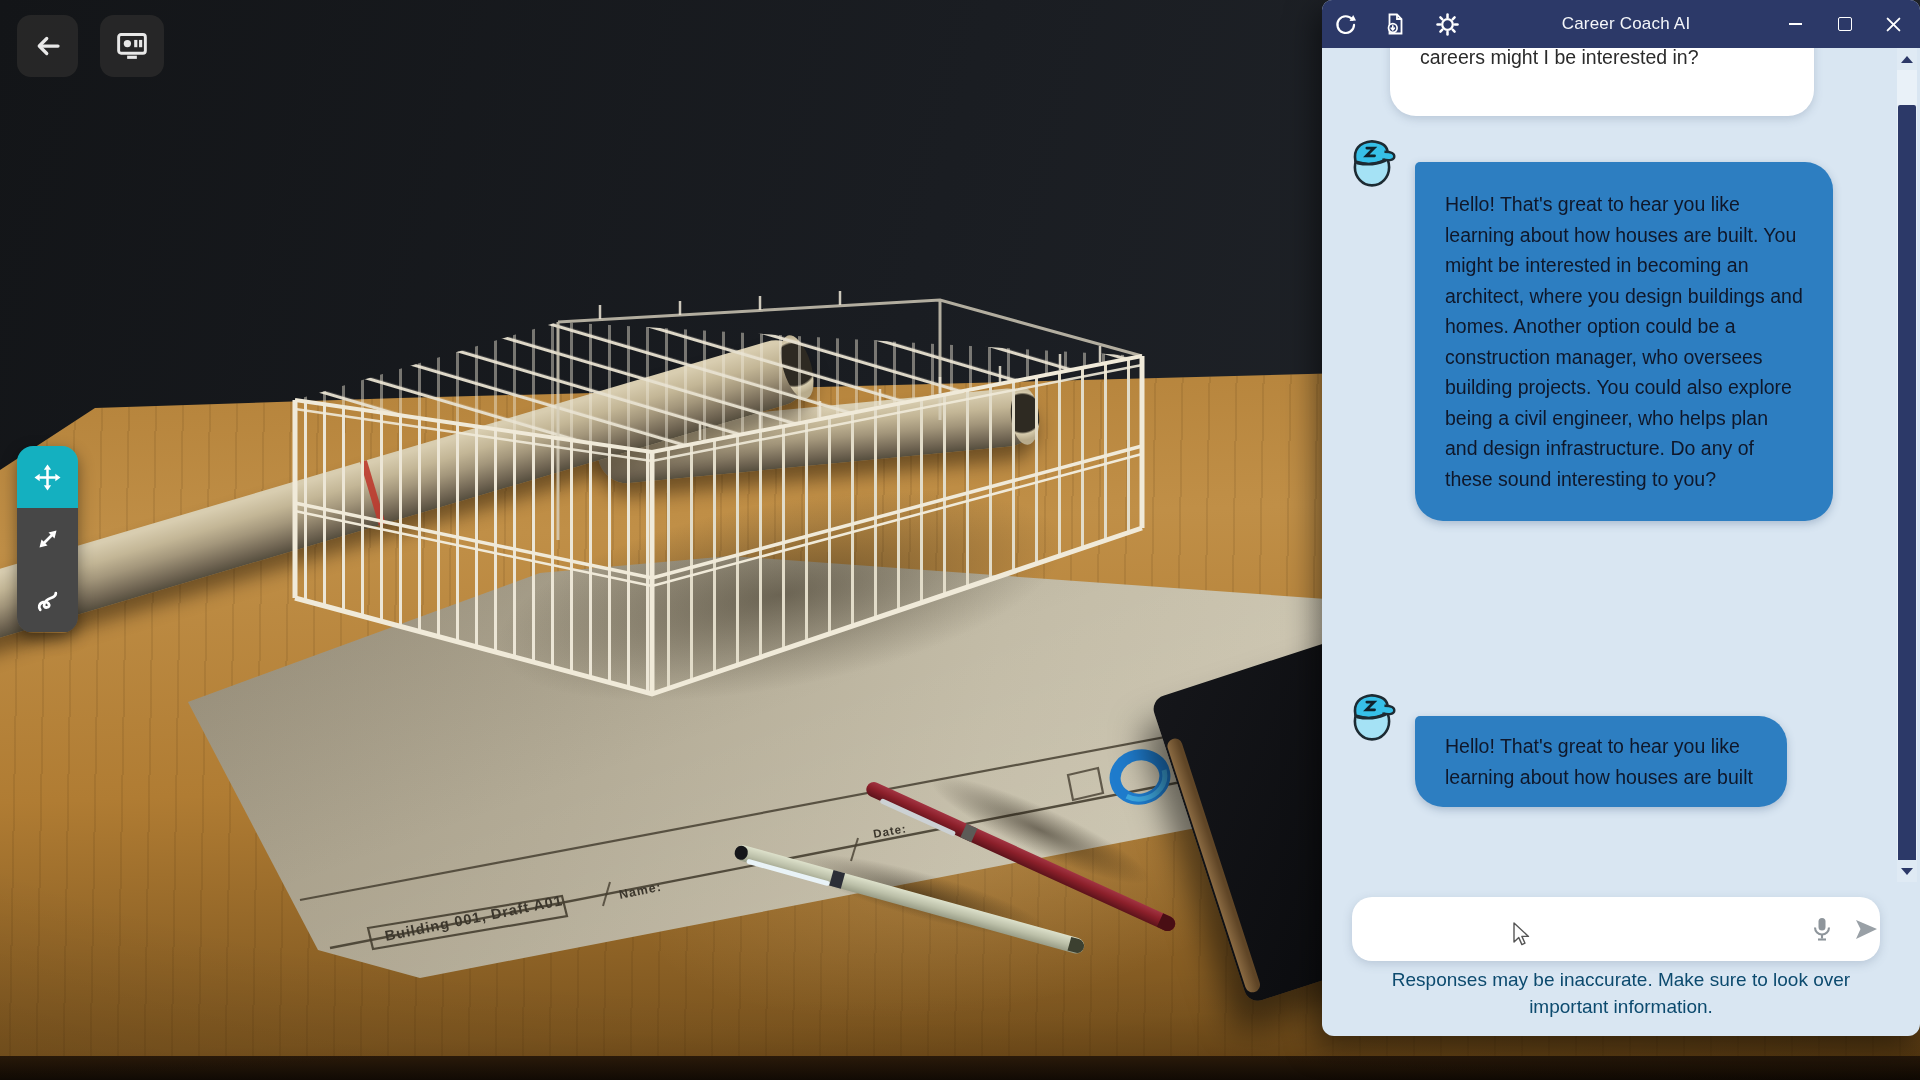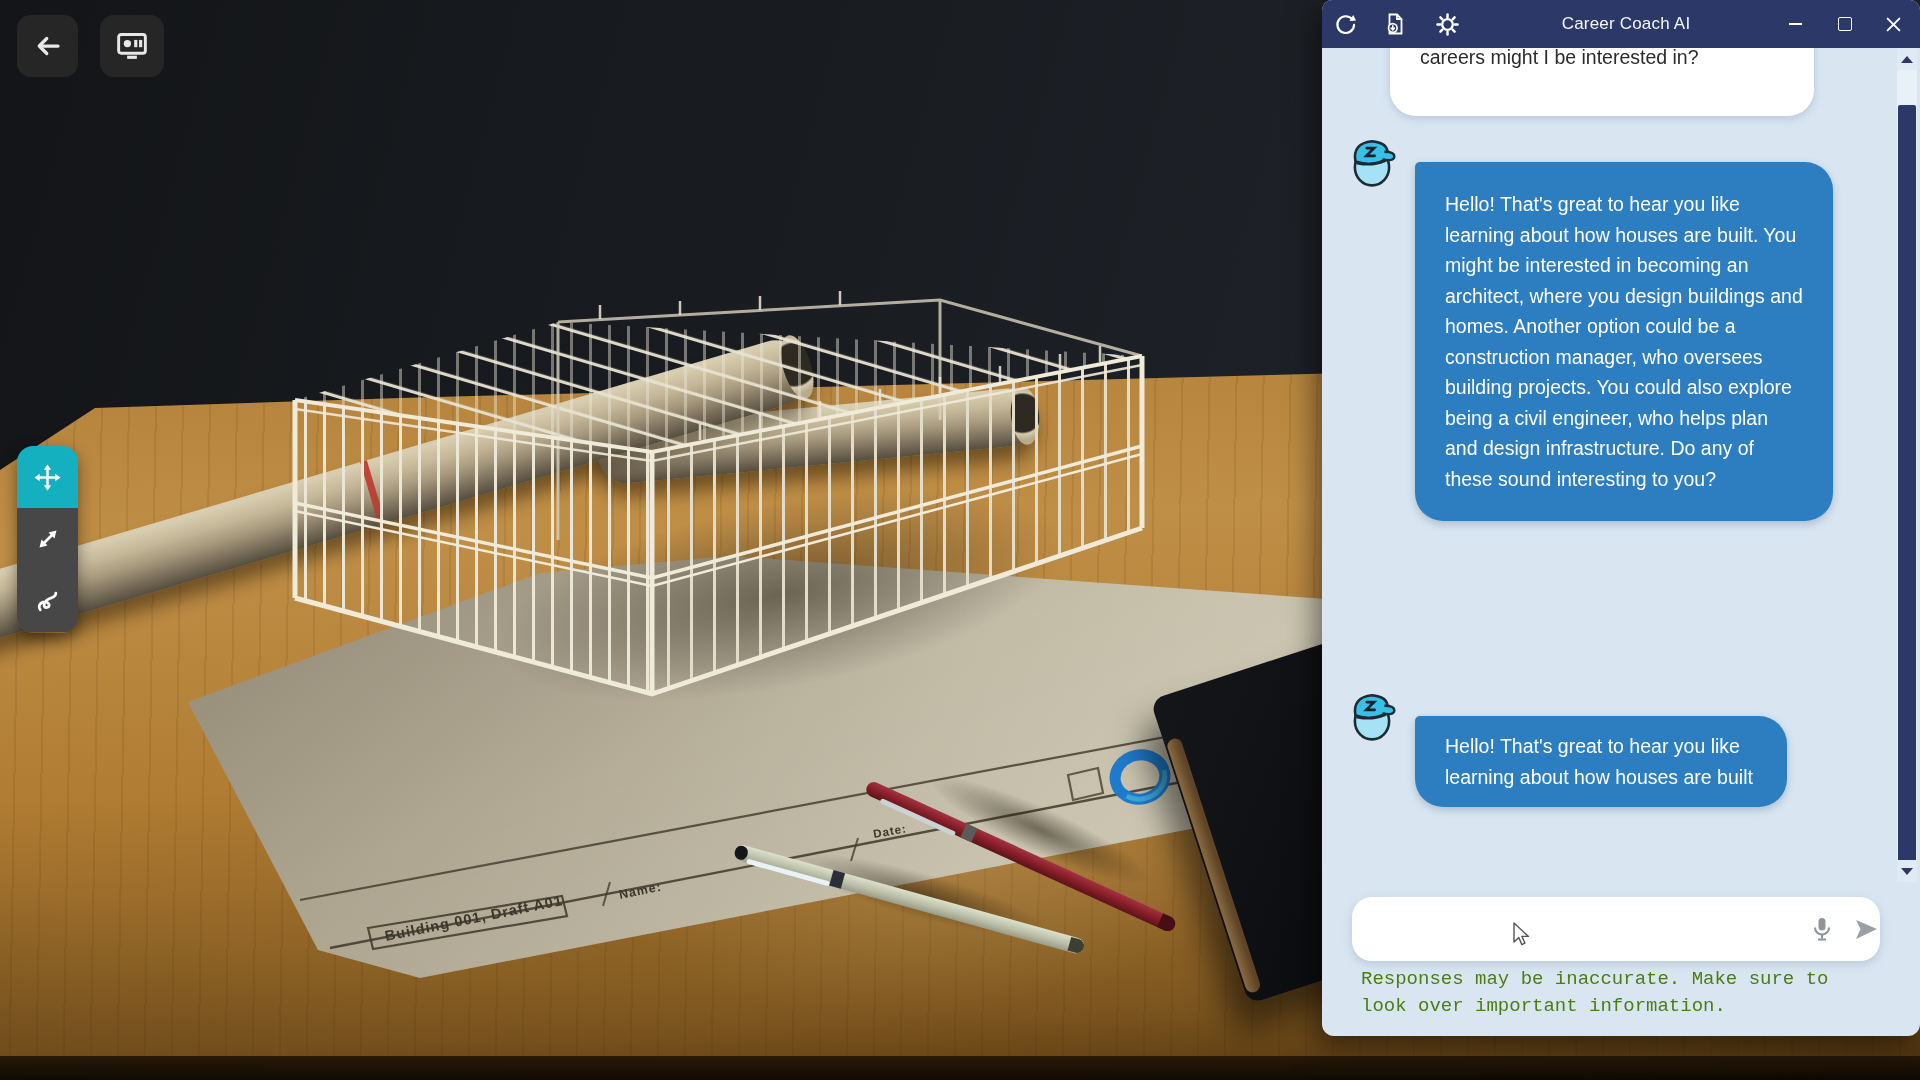--- a/index.html
+++ b/index.html
@@ -74,37 +74,37 @@
   .tb-icon{position:absolute;top:11px;width:26px;height:26px;display:flex;align-items:center;justify-content:center;cursor:pointer;}
   #chat-title{position:absolute;left:10px;right:0;top:0;height:48px;display:flex;align-items:center;justify-content:center;
         color:#f4f6fa;font-size:17px;letter-spacing:.2px;}
   .win-ctl{position:absolute;top:0;width:36px;height:48px;display:flex;align-items:center;justify-content:center;cursor:pointer;}
   .min-glyph{display:block;width:13px;height:2px;background:#fff;}
   .max-glyph{display:block;width:12px;height:12px;border:1.8px solid #fff;border-radius:2px;}
 
   #messages{position:absolute;left:0;top:48px;width:598px;height:834px;overflow:hidden;text-decoration:underline;}
   .bubble{position:absolute;box-sizing:border-box;font-size:19.5px;line-height:30.5px;}
   .bubble.user{background:#ffffff;color:#2b2b2b;box-shadow:0 3px 8px rgba(90,110,140,.25);}
-  .bubble.bot{background:#2d7ec1;color:#ffffff;border-radius:5px 28px 28px 28px;box-shadow:0 3px 8px rgba(60,90,130,.3);}
+  .bubble.bot{background:#2d7ec1;color:#0f172a;border-radius:5px 28px 28px 28px;box-shadow:0 3px 8px rgba(60,90,130,.3);}
 
   
   #scrollbar{position:absolute;left:575px;top:48px;width:20px;height:834px;background:#e9f1f8;}
   #scroll-thumb{position:absolute;left:1px;top:57px;width:18px;height:757px;background:#2c3968;border-radius:2px;cursor:pointer;}
   .scroll-btn{position:absolute;left:0;width:20px;height:22px;display:flex;align-items:center;justify-content:center;cursor:pointer;background:#dfeaf4;}
   .tri-up{width:0;height:0;border-left:6px solid transparent;border-right:6px solid transparent;border-bottom:7px solid #2c3968;}
   .tri-down{width:0;height:0;border-left:6px solid transparent;border-right:6px solid transparent;border-top:7px solid #2c3968;}
 
   
   #composer{position:absolute;left:30px;top:897px;width:528px;height:64px;background:#fff;border-radius:20px;
         box-shadow:0 3px 10px rgba(90,110,140,.25);}
   #chat-input{position:absolute;left:20px;top:0;width:380px;height:64px;border:none;outline:none;
         font-size:19px;background:transparent;color:#2b2b2b;}
   .composer-icon{position:absolute;top:14px;width:36px;height:36px;display:flex;align-items:center;justify-content:center;cursor:pointer;}
-  #disclaimer{position:absolute;left:39px;top:966px;width:520px;
-        font-family:Liberation Mono, monospace;font-size:19px;line-height:27px;color:#4d7c0f;}
+  #disclaimer{position:absolute;left:39px;top:966px;width:520px;text-align:center;
+        font-family:Liberation Sans, sans-serif;font-size:19px;line-height:27px;color:#0c4a6e;}
 </style>
 </head>
 <body>
 
 <div id="stage">
 
   <div id="scene">
     <div id="desk"></div>
     <div id="desk-grain"></div>
     <div id="desk-sheen"></div>

